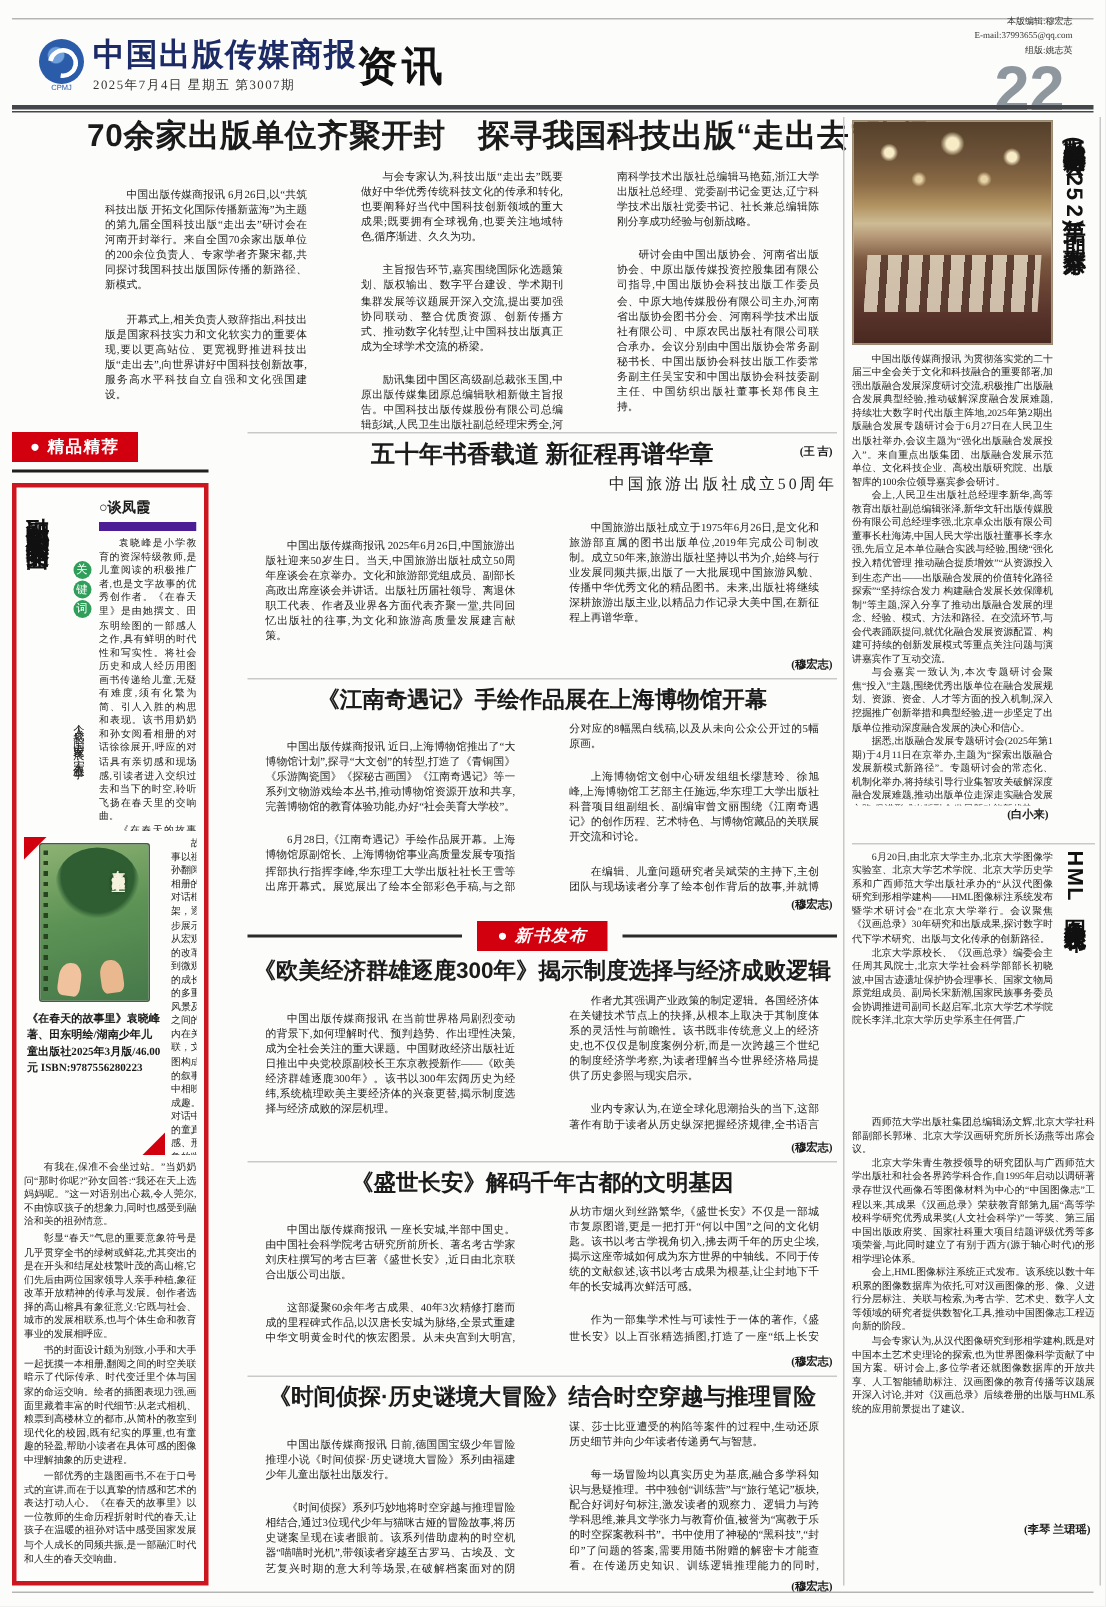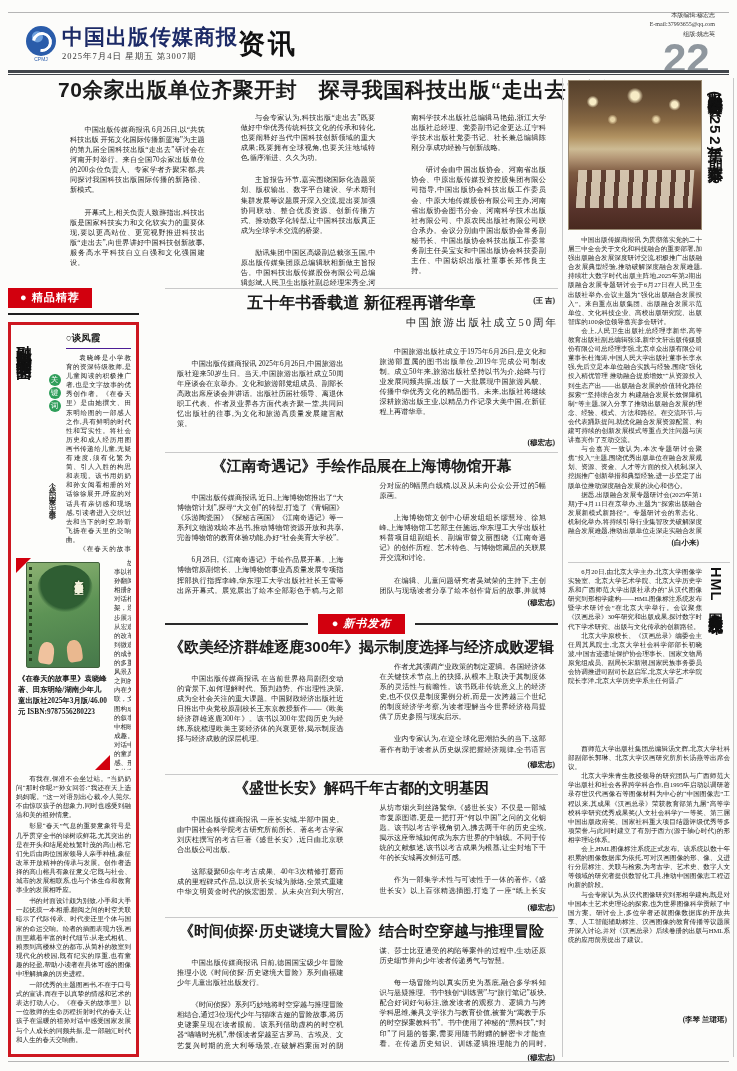--- a/index.html
+++ b/index.html
@@ -47,21 +47,21 @@
   .red-box{position:relative;margin-top:7px;border:3px solid #cd1720;height:735px;box-sizing:border-box;
         padding:7px 5px 5px 5px;overflow:hidden;background:#fdfdfb;}
   .fv-title{position:absolute;left:5px;top:8px;height:225px;writing-mode:vertical-rl;
         font-family:"Liberation Sans",sans-serif;font-weight:bold;font-size:15.5px;line-height:1.1;
         letter-spacing:1.5px;color:#111;}
   .kw-strip{position:absolute;left:36px;top:48px;width:15px;text-align:center;}
   .kw-circle{width:12px;height:12px;border-radius:50%;background:#2f9e5a;color:#fff;font-size:7.5px;
         line-height:12px;text-align:center;margin:1px auto;font-family:"Liberation Sans",sans-serif;}
   .kw-text{writing-mode:vertical-rl;font-size:7.5px;letter-spacing:2px;color:#222;margin-top:5px;height:150px;}
   .f-top{margin-left:50px;height:222px;overflow:hidden;}
-  .author{font-size:9.5px;font-weight:bold;border-bottom:1px solid #4c1d95;padding-bottom:3px;margin-bottom:4px;}
+  .author{font-size:9.5px;font-weight:bold;border-bottom:6px solid #4c1d95;padding-bottom:3px;margin-bottom:4px;}
   .cover-row{display:flex;margin-top:4px;height:212px;overflow:hidden;}
   .cover-wrap{position:relative;width:94px;flex:0 0 auto;padding-top:4px;}
   .cover{position:relative;width:72px;height:104px;margin:0 auto;border:1px solid #41603c;border-radius:2px;
         background:linear-gradient(165deg,#8db273 0%,#5d9355 45%,#46784a 100%);overflow:hidden;}
   .cover .tree{position:absolute;left:10px;top:2px;width:56px;height:48px;border-radius:50%;
         background:radial-gradient(circle at 50% 40%, #2f5e33 0 60%, rgba(47,94,51,0) 70%);}
   .cover .spine{position:absolute;left:2px;top:4px;bottom:4px;width:3px;
         background:repeating-linear-gradient(#27431f 0 3px, transparent 3px 7px);}
   .cover .ctitle{position:absolute;right:14px;top:10px;writing-mode:vertical-rl;color:#f4f2dd;
         font-weight:bold;font-size:9px;letter-spacing:1px;text-shadow:0 0 2px #274320;}

